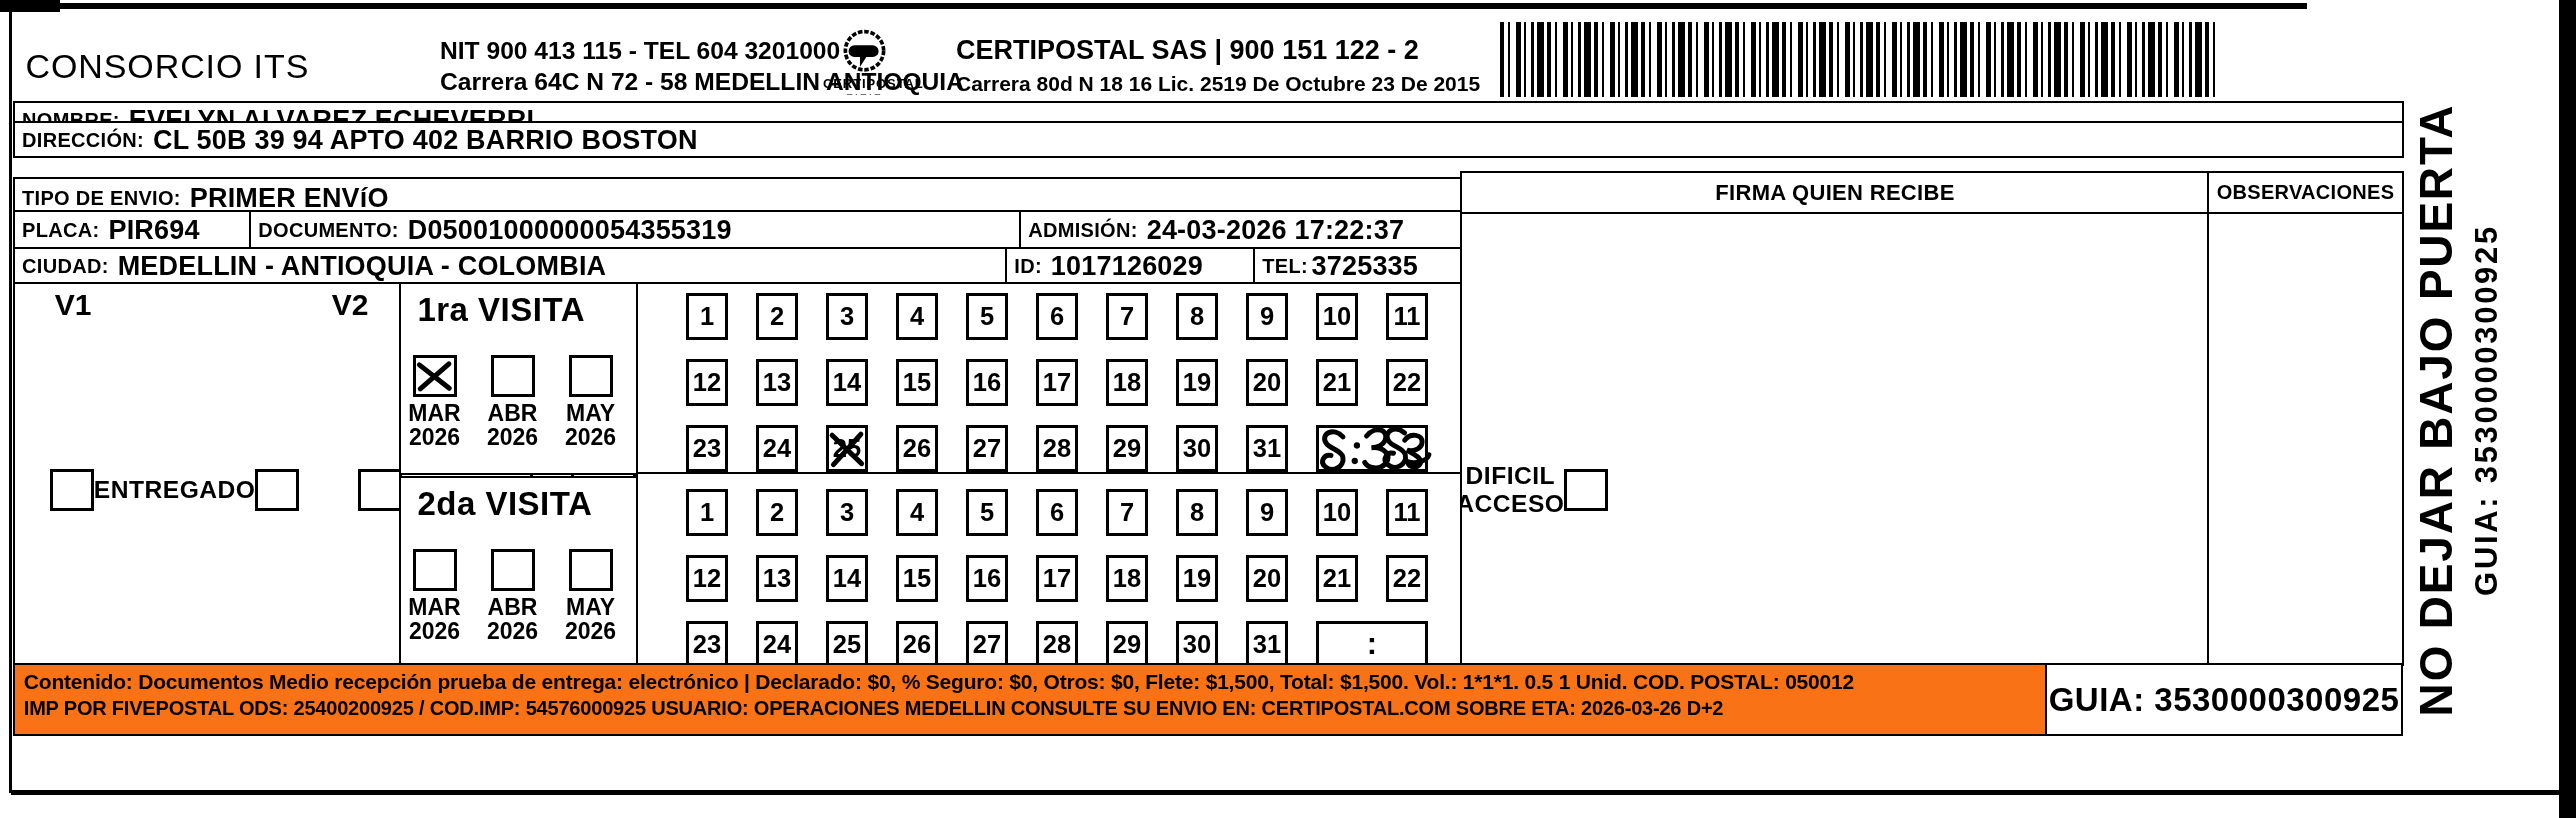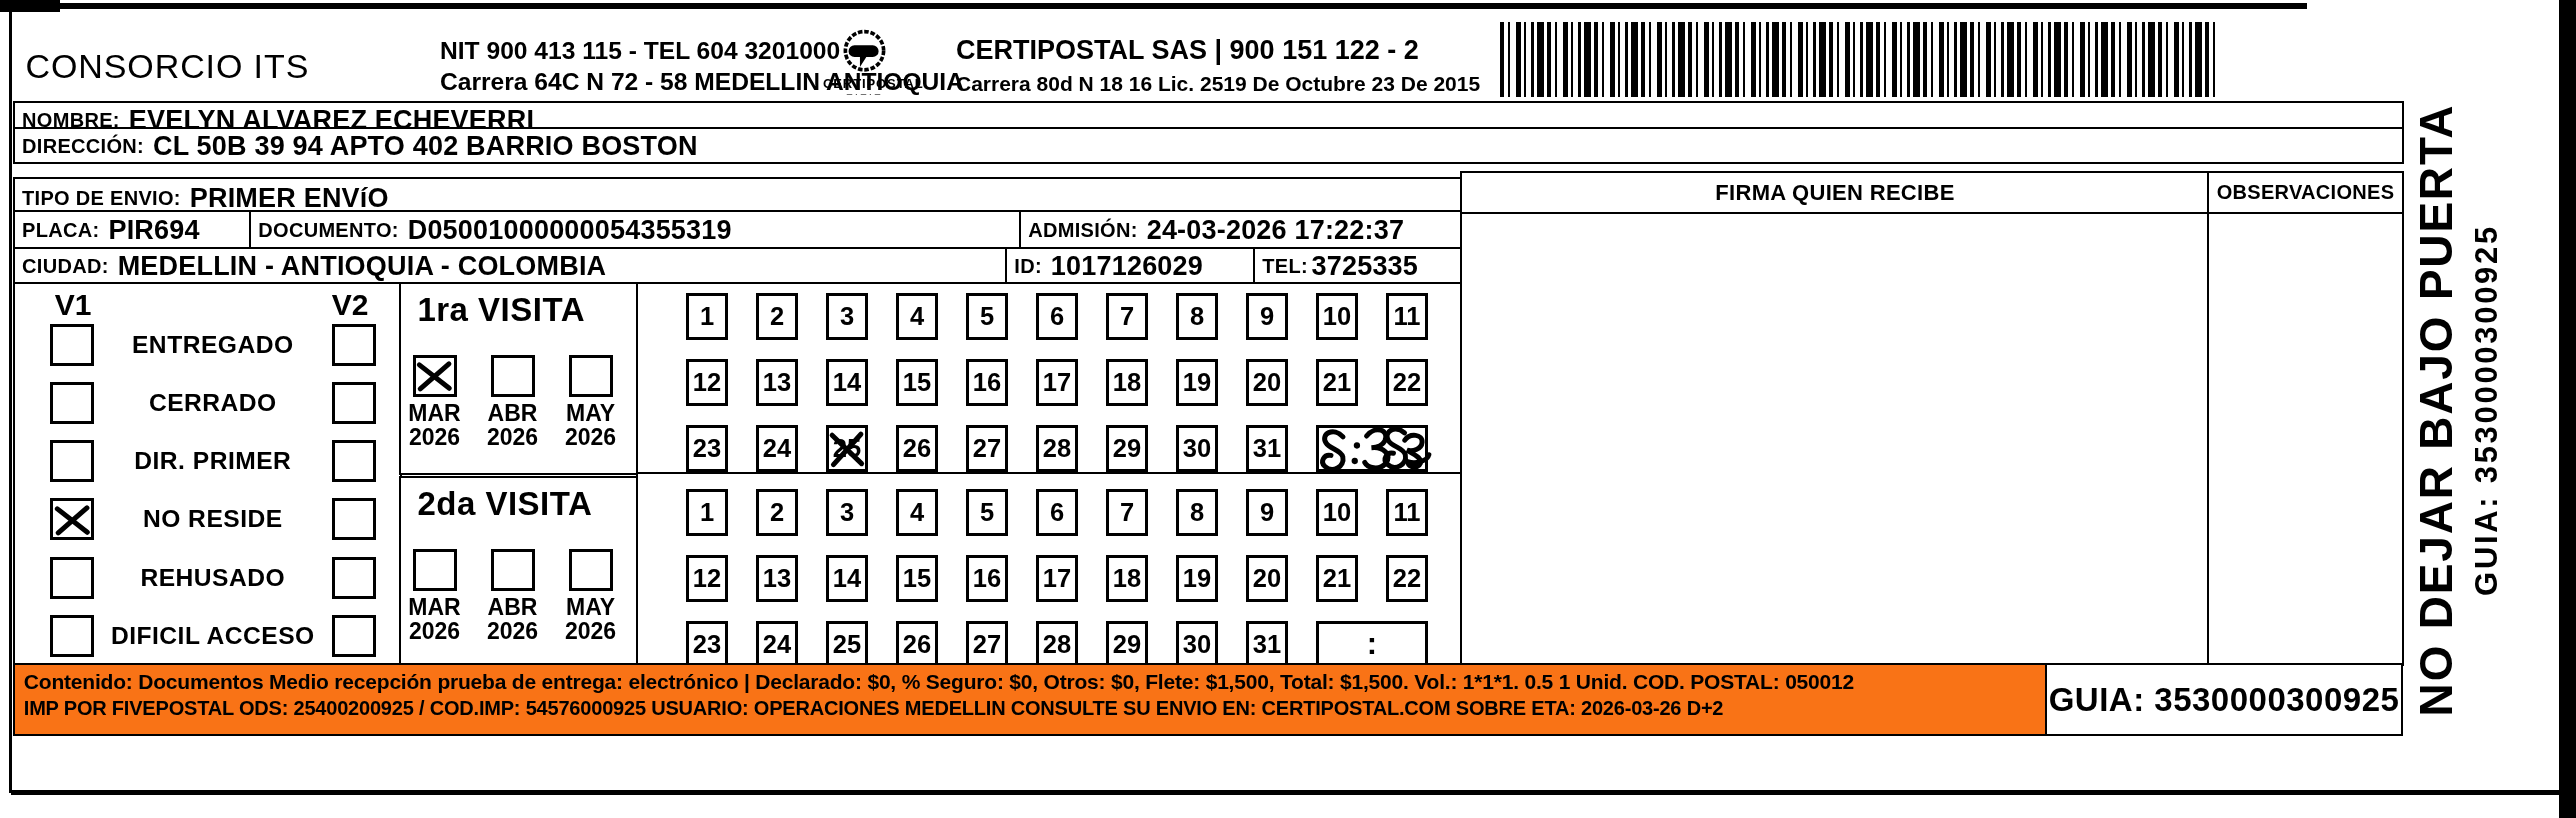--- a/index.html
+++ b/index.html
@@ -23,39 +23,39 @@
   .partner-line1{font-size:27px;font-weight:700;}
   .partner-line2{font-size:21px;font-weight:700;margin-top:6.4px;}
   .barcode{position:absolute;left:1500px;top:22px;width:720px;height:75px;
     background:repeating-linear-gradient(90deg,#000 0 3.6px,#fff 3.6px 8.2px,#000 8.2px 10px,#fff 10px 15.5px,#000 15.5px 21px,#fff 21px 24px,#000 24px 25.5px,#fff 25.5px 31px,#000 31px 34px,#fff 34px 37px,#000 37px 44px,#fff 44px 47px);}
 
   
   .cell{position:absolute;border:2.7px solid #000;background:#fff;box-sizing:border-box;display:flex;align-items:baseline;padding:1.8px 5.5px 0 7.3px;white-space:nowrap;overflow:visible;}
   .flabel{font-size:20px;font-weight:700;letter-spacing:0.3px;align-self:center;}
   .fvalue{font-size:27px;font-weight:700;letter-spacing:0.2px;margin-left:9px;align-self:center;}
   .c-nombre{left:12.8px;top:101px;width:2391px;height:37px;}
-  .c-direccion{left:12.8px;top:127px;width:2391px;height:37px;}
+  .c-direccion{left:12.8px;top:121px;width:2391px;height:37px;}
   .c-tipo{left:12.8px;top:177px;width:1450px;height:42px;}
   .c-placa{left:12.8px;top:210px;width:239px;height:40px;}
   .c-documento{left:249px;top:210px;width:772px;height:40px;}
   .c-admision{left:1019px;top:210px;width:444px;height:40px;}
   .c-ciudad{left:12.8px;top:247px;width:995px;height:37px;}
   .c-id{left:1005px;top:247px;width:251px;height:37px;}
   .c-tel{left:1253px;top:247px;width:210px;height:37px;}
 
   .col-box{position:absolute;border:2.7px solid #000;background:#fff;box-sizing:border-box;padding:0;}
   .firma-col{left:1460px;top:171px;width:750px;height:495px;}
   .obs-col{left:2207px;top:171px;width:197px;height:495px;}
   .col-header{height:39px;border-bottom:2.7px solid #000;display:flex;align-items:center;justify-content:center;font-weight:700;font-size:22px;letter-spacing:0.3px;}
 
   
   .status-panel{left:12.8px;top:282px;width:389px;height:384px;position:absolute;border:2.7px solid #000;box-sizing:border-box;background:#fff;}
   .v1v2-label{position:absolute;top:3.6px;font-size:30px;font-weight:700;}
   .v1-pos{left:40px;} .v2-pos{left:317px;}
-  .status-rows{position:absolute;top:40px;left:0;right:0;bottom:7.3px;display:flex;flex-direction:column;justify-content:space-between;}
+  .status-rows{position:absolute;top:40px;left:0;right:0;bottom:7.3px;display:flex;justify-content:space-between;}
   .status-row{display:flex;align-items:center;padding:0 24px 0 35px;}
   .status-label{flex:1;text-align:center;font-size:24.6px;font-weight:700;letter-spacing:0.5px;}
 
   .cbx{width:44px;height:42px;border:3.6px solid #000;box-sizing:border-box;position:relative;background:#fff;flex:none;}
   .cbx.checked::before,.cbx.checked::after{content:'';position:absolute;left:-6%;top:46%;width:112%;height:4.6px;background:#000;border-radius:2.7px;}
   .cbx.checked::before{transform:rotate(38deg);}
   .cbx.checked::after{transform:rotate(-41deg);}
 
   
   .visit-panel{position:absolute;border:2.7px solid #000;box-sizing:border-box;background:#fff;left:399px;width:240px;}

